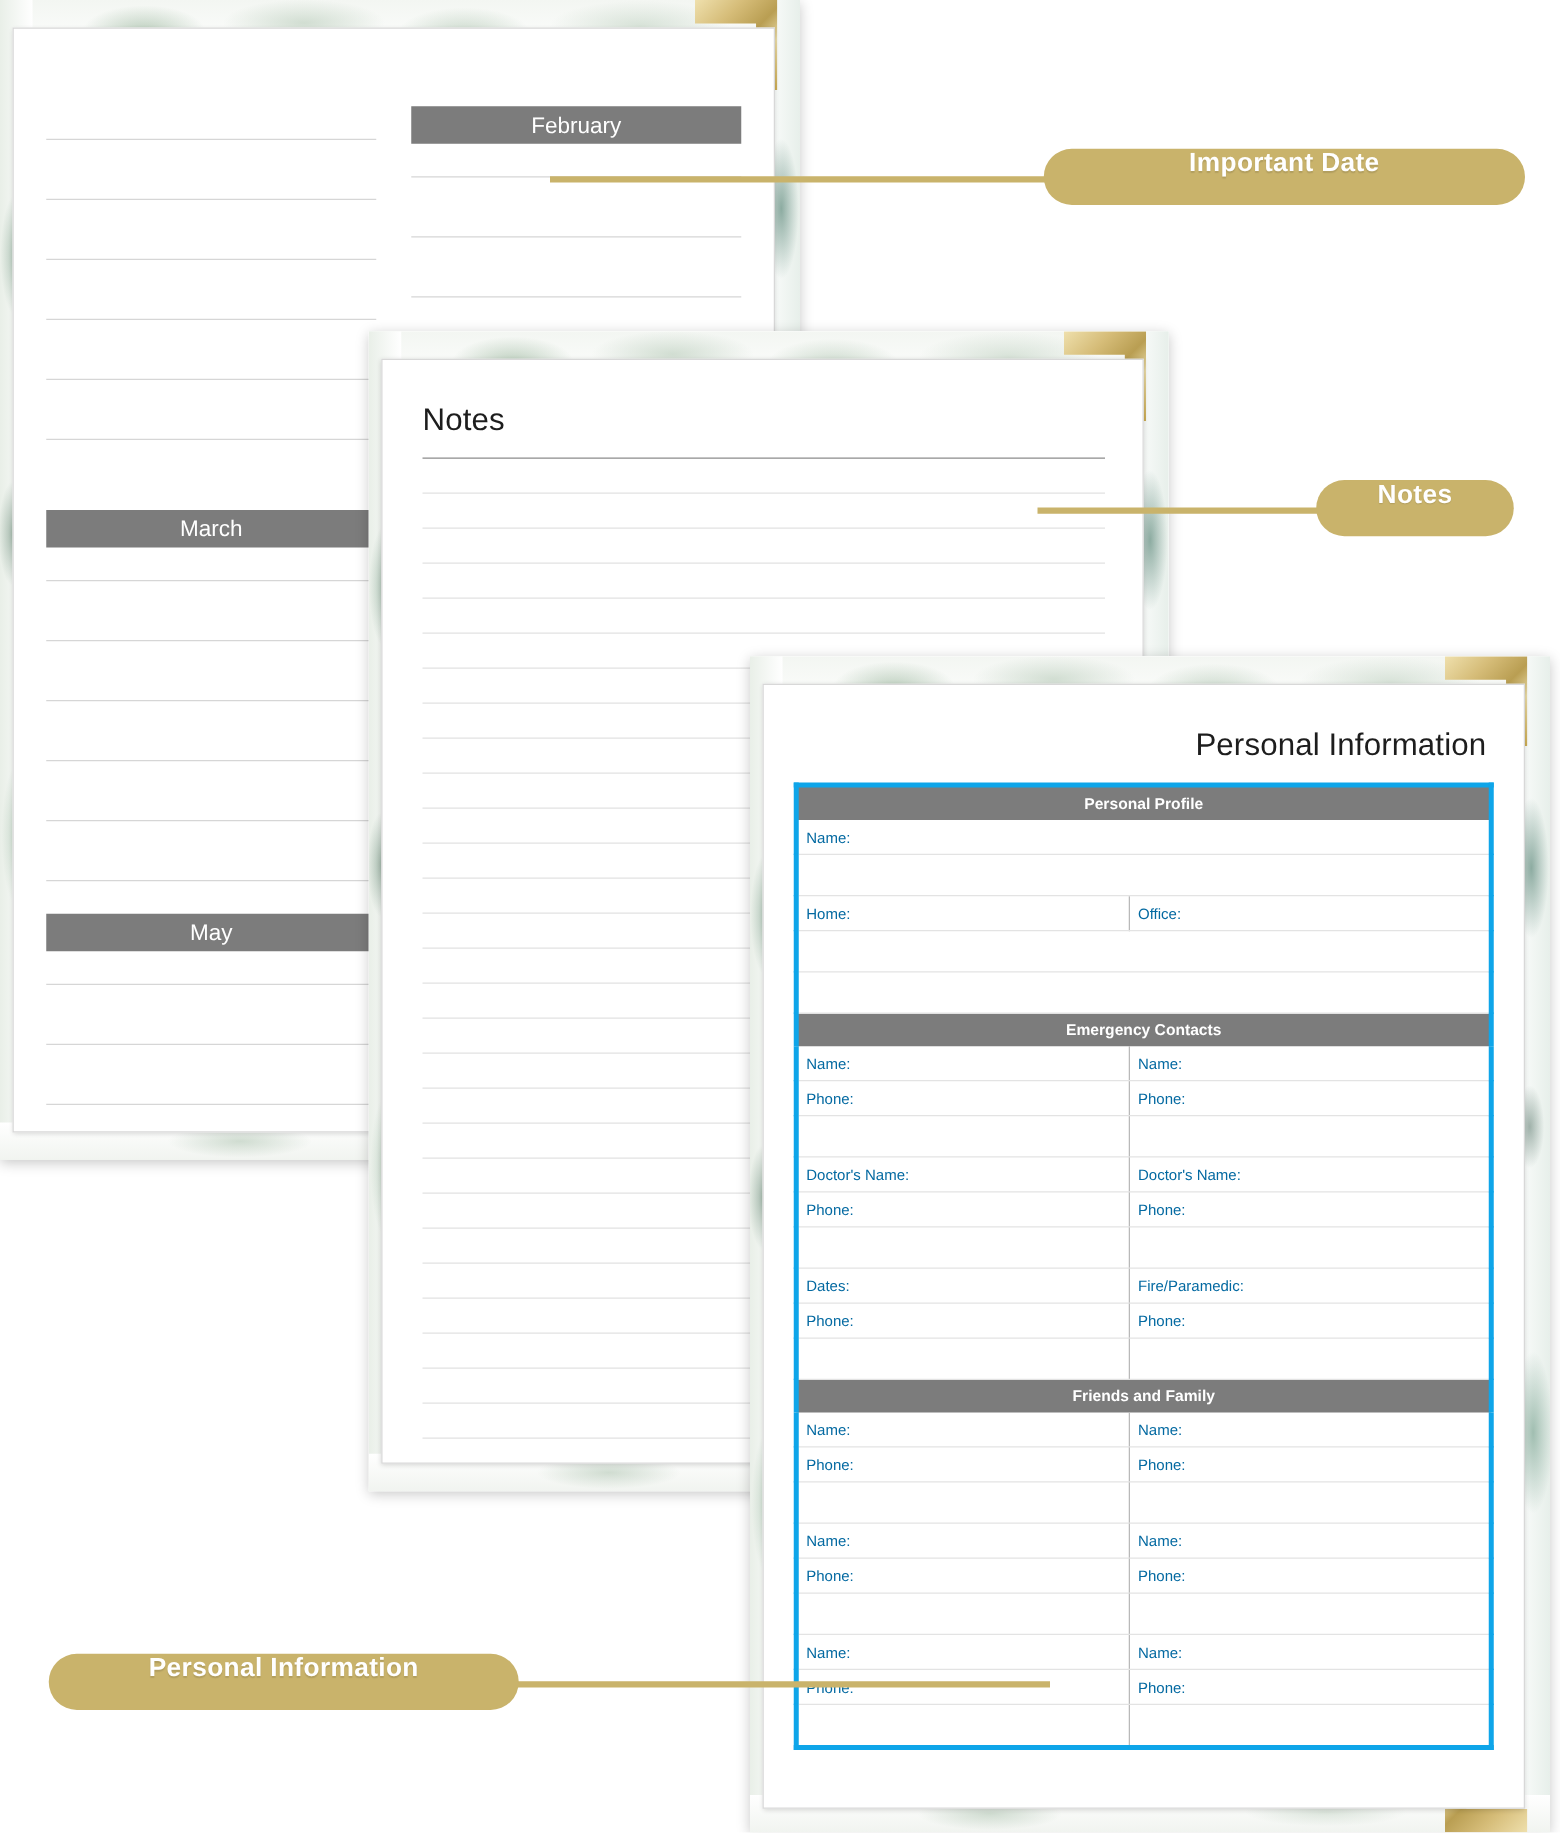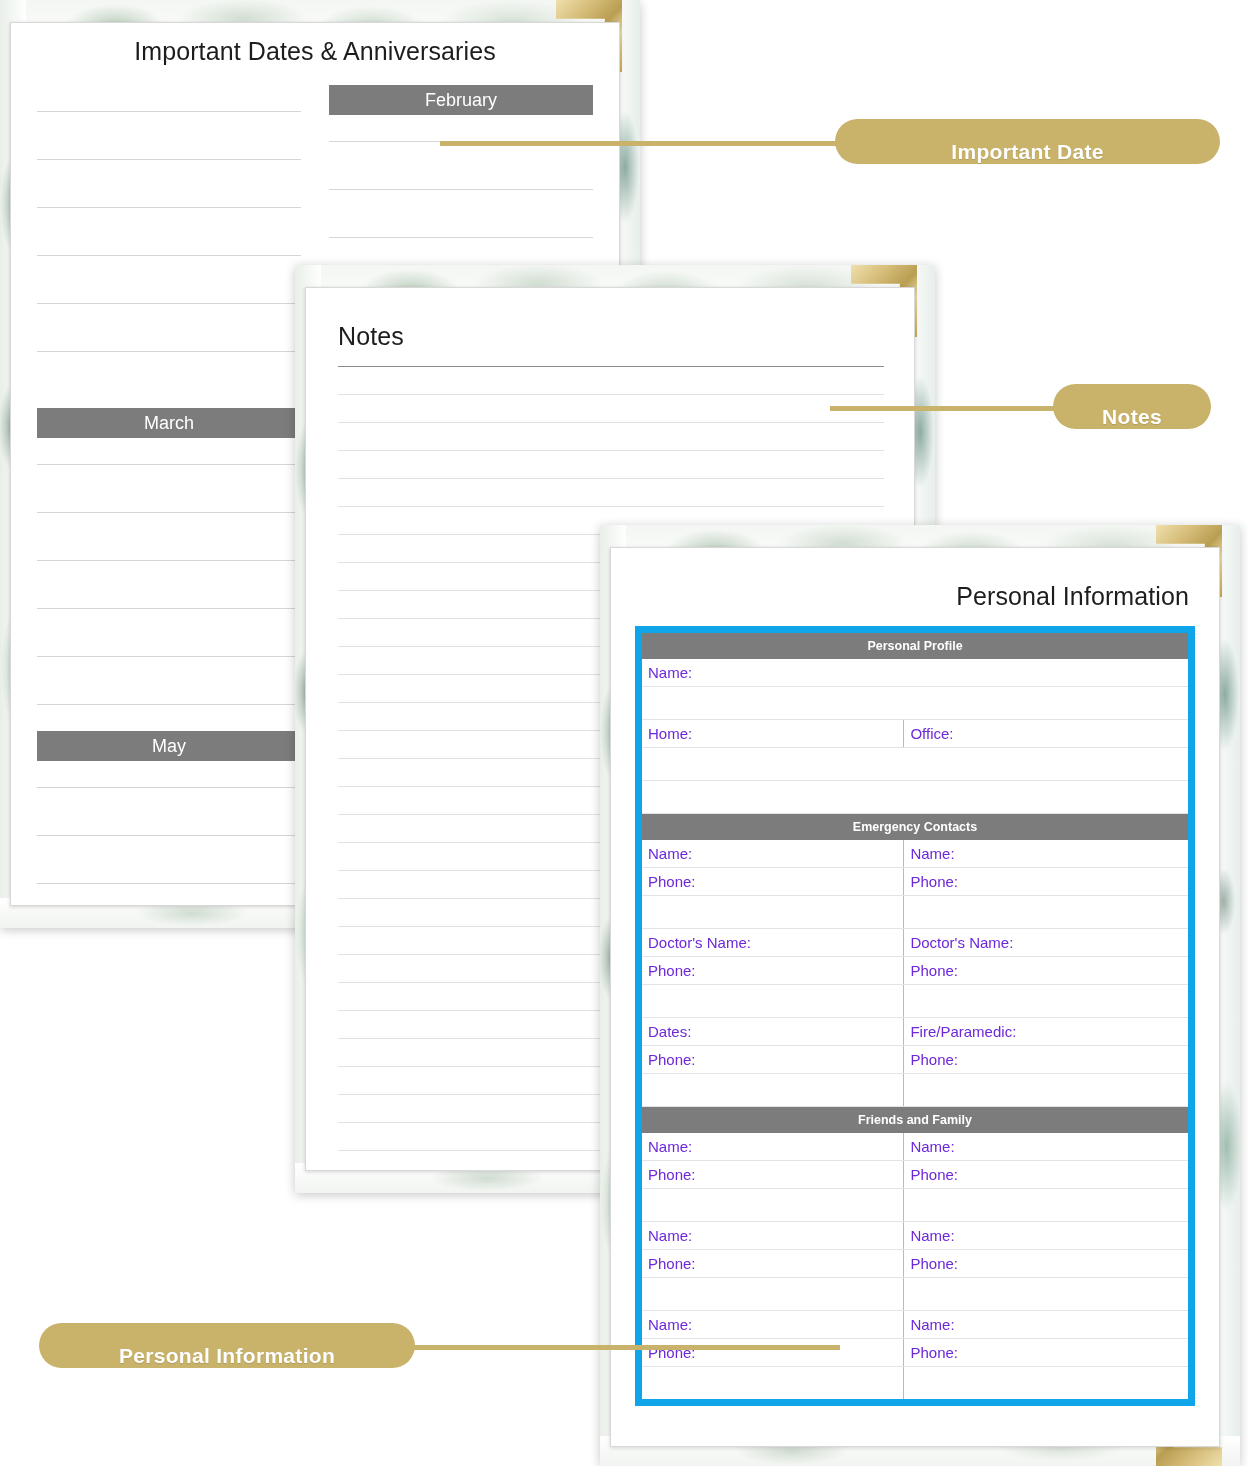--- a/index.html
+++ b/index.html
@@ -91,42 +91,42 @@
   .rule.dark{background:#8c8c8c;height:1px;}
 
   
   .callout{
     position:absolute;
     background:#c9b36b;
     border-radius:999px;
     color:#ffffff;
     font-size:21px;
     font-weight:bold;
-    display:flex;align-items:flex-end;justify-content:center;
+    display:flex;align-items:flex-start;justify-content:center;
     text-shadow:0 1px 1px rgba(0,0,0,.12);
     letter-spacing:.3px;
     z-index:40;
   }
   .leader{
     position:absolute;
     height:5px;
     background:#c9b36b;
     z-index:39;
   }
 
   
   .pi-table{
     width:100%;border-collapse:collapse;
     table-layout:fixed;
-    border:7px solid #0ea5e9;
+    border:4px solid #0ea5e9;
   }
   .pi-table td{
     border-right:1px solid #b9b9b9;
     border-bottom:1px solid #e3e3e3;
-    font-size:15px;color:#6d28d9;
+    font-size:12px;color:#0369a1;
     padding:3px 6px;
     height:21px;
     vertical-align:middle;
   }
   .pi-table td:last-child{border-right:none;}
   .pi-table tr.section td{
     background:#7c7c7c;color:#ffffff;
     text-align:center;font-weight:bold;font-size:12.5px;
     border-right:none;border-bottom:none;
     height:20px;
@@ -145,21 +145,20 @@
   <div class="sheet-inner">
     <div class="wc-top"></div>
     <div class="wc-left"></div>
     <div class="wc-right"></div>
     <div class="wc-bottom"></div>
   </div>
 
   <div class="gold-corner" style="right:18px;top:0px;"></div>
 
   <div class="card" style="left:10px;top:22px;width:608px;height:882px;">
-    <div class="page-title" style="position:absolute;left:0;right:0;top:14px;text-align:center;">Important Dates &amp; Anniversaries</div>
 
     <div style="position:absolute;left:26px;right:26px;top:62px;">
 
       <div style="display:flex;gap:28px;">
         <div style="flex:1;">
           <div style="padding-top:26px;">
             <div class="rule" style="margin-bottom:47px;"></div>
             <div class="rule" style="margin-bottom:47px;"></div>
             <div class="rule" style="margin-bottom:47px;"></div>
             <div class="rule" style="margin-bottom:47px;"></div>

